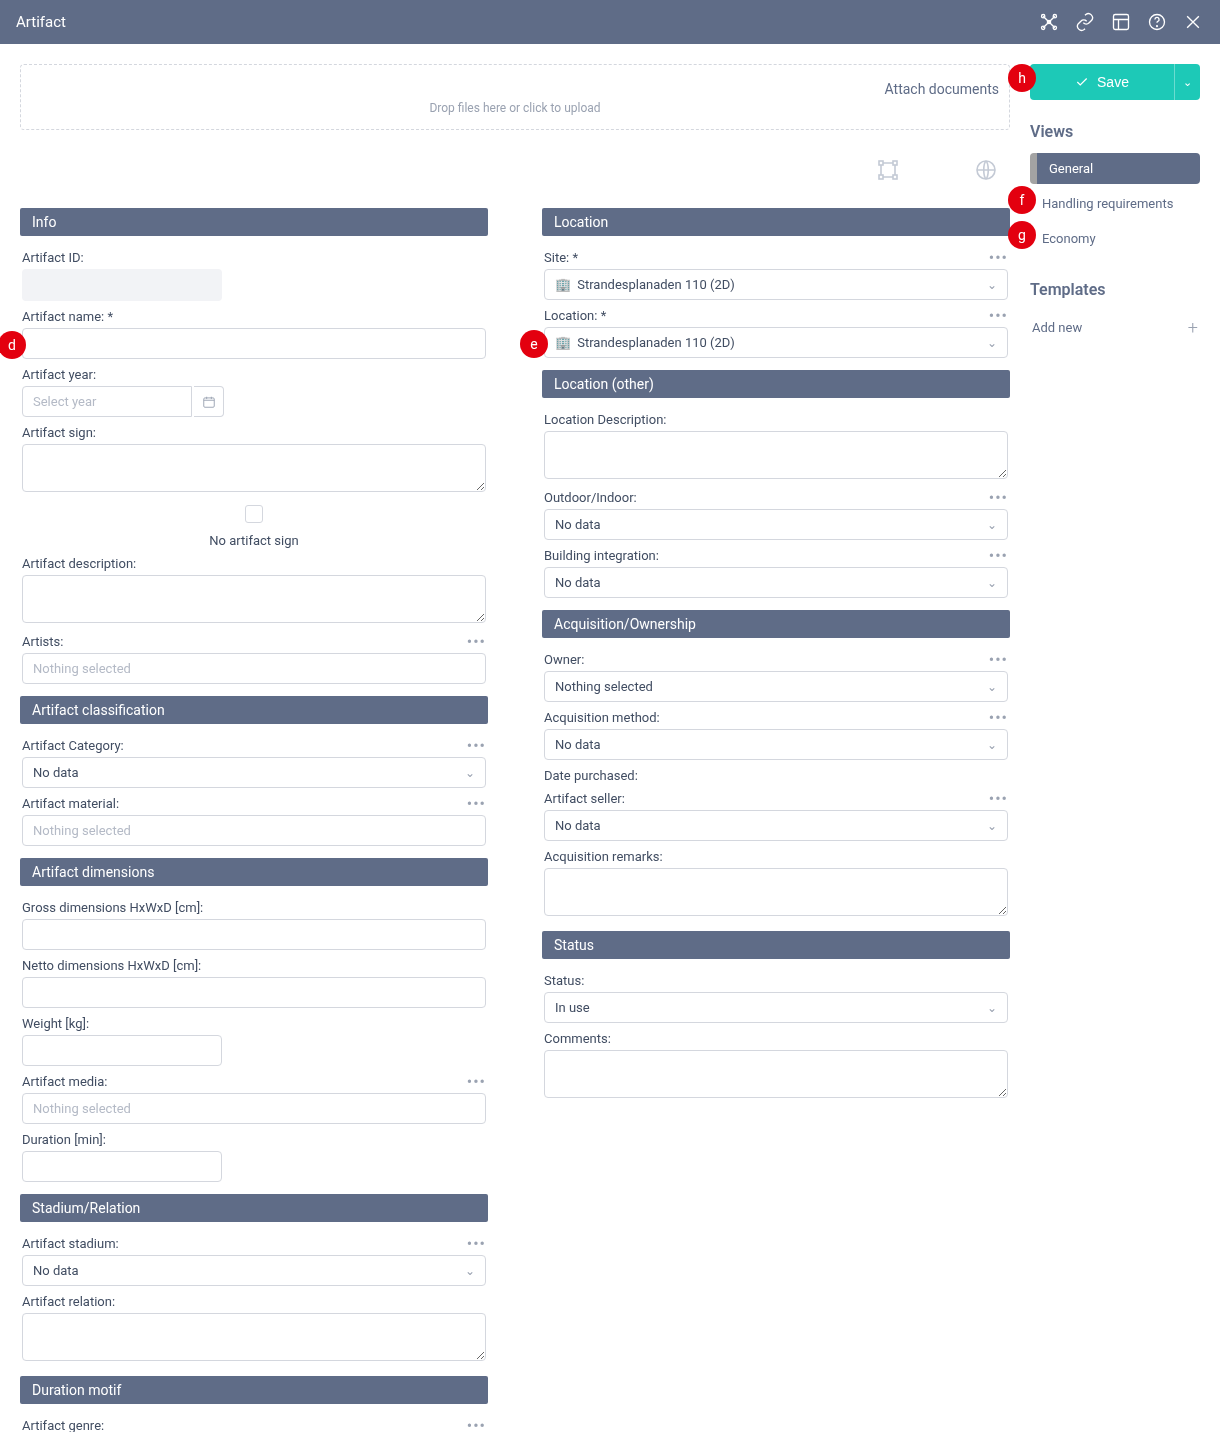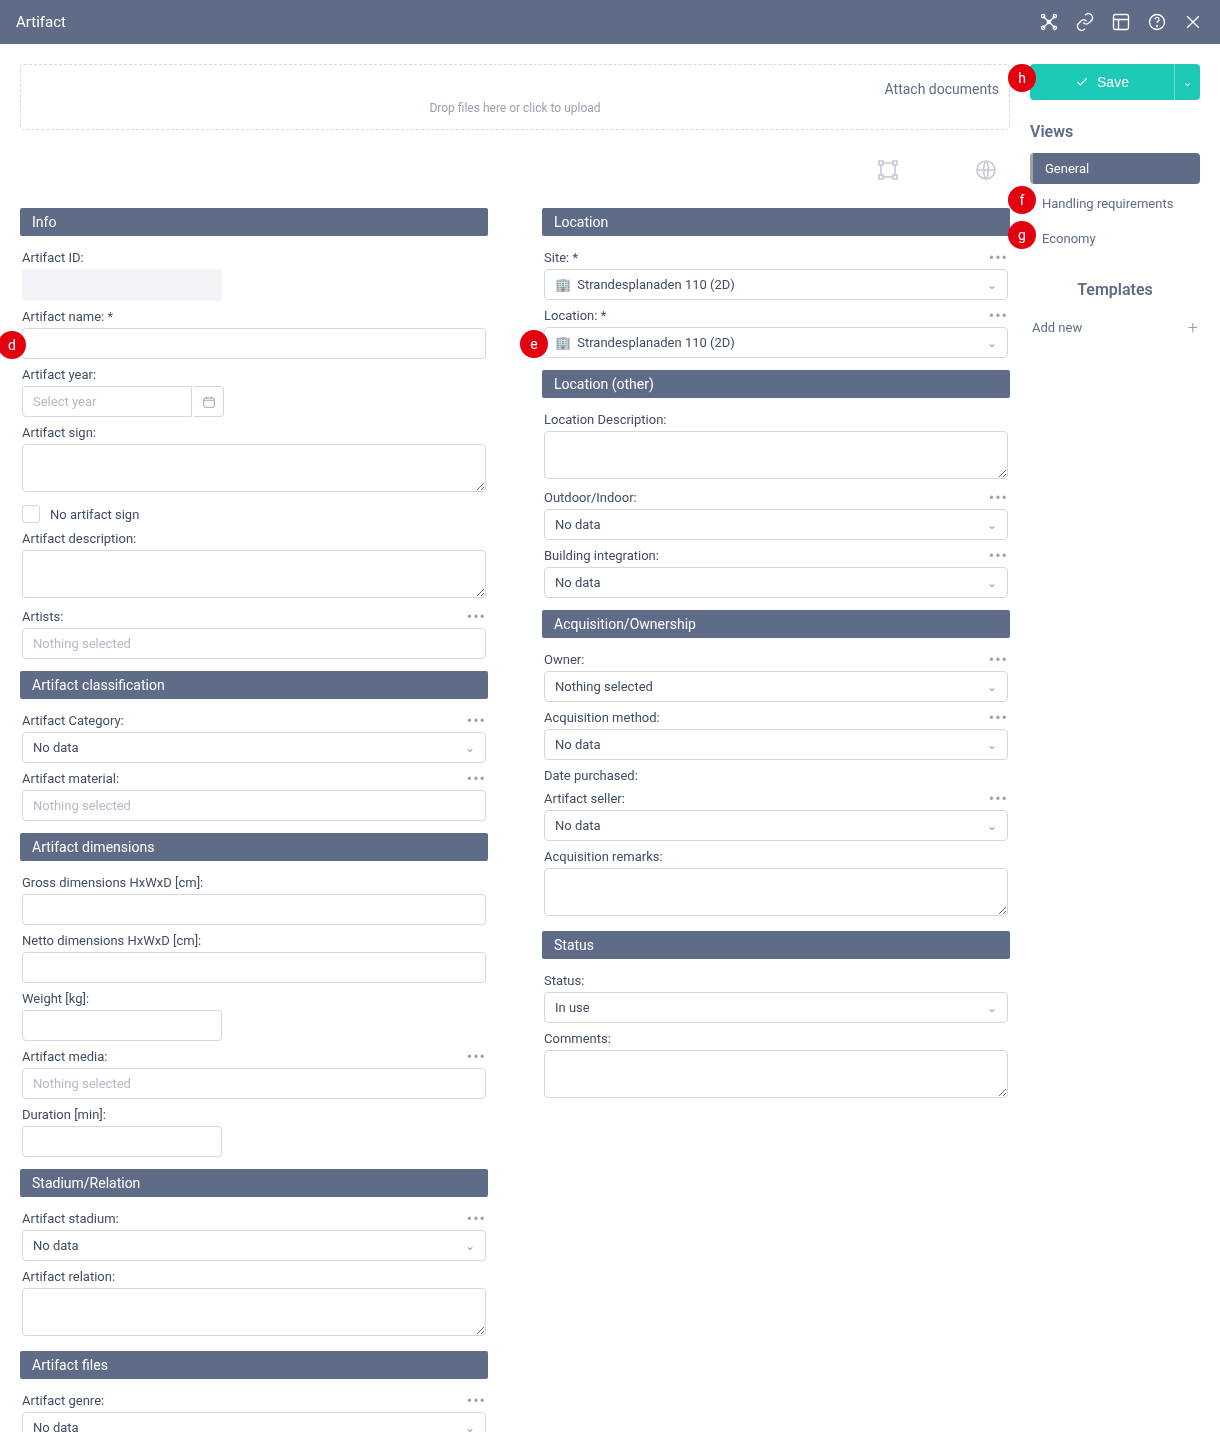--- a/index.html
+++ b/index.html
@@ -85,21 +85,21 @@
   .select { display:flex; justify-content:space-between; align-items:center; cursor:pointer; }
   .select .chev { color:#9aa2b1; font-size:12px; }
   .select .val { color:#414d62; }
   .select .val.ph { color:#b4bac6; }
   .select .val .bldg-icon { color:#4aa3df; margin-right:6px; }
 
   .yearrow, .daterow { display:flex; gap:2px; margin-top:4px; }
   .yearrow .input, .daterow .input { border-top-right-radius:0; border-bottom-right-radius:0; margin-top:0; width:170px; }
   .cal-btn { border:1px solid #d4d7de; border-left:none; border-radius:0 4px 4px 0; width:30px; display:flex; align-items:center; justify-content:center; background:#fff; cursor:pointer; color:#9aa2b1; }
 
-  .checkbox-row { display:flex; align-items:center; gap:10px; margin-top:10px; }
+  .checkbox-row { display:flex; align-items:center; gap:10px; margin-top:10px;flex-direction:column; }
   .checkbox-row .cb { width:18px; height:18px; border:1px solid #d4d7de; border-radius:3px; background:#fff; }
   .checkbox-row .cblabel { font-size:13px; color:#414d62; }
 
   .short { width:200px; }
 
   
   .save-row { display:flex; margin-bottom:22px; position:relative; }
   .save-btn {
     flex:1;
     background:#1dc9b7;
@@ -127,22 +127,22 @@
   }
   .sidebar h3 { font-size:16px; color:#5f6c87; font-weight:600; margin-bottom:12px; }
   .view-item {
     padding:8px 12px;
     font-size:13px;
     color:#5f6c87;
     border-radius:4px;
     cursor:pointer;
     margin-bottom:4px;
   }
-  .view-item.active { background:#5f6c87; color:#fff; border-left:3px solid #a3a3a3; }
-  .tmpl-head { display:flex; align-items:center; justify-content:center; font-size:16px; color:#5f6c87; font-weight:600; margin:26px 0 14px; }
+  .view-item.active { background:#5f6c87; color:#fff; border-left:7px solid #a3a3a3; }
+  .tmpl-head { display:flex; align-items:center; justify-content:flex-start; font-size:16px; color:#5f6c87; font-weight:600; margin:26px 0 14px; }
   .tmpl-row { display:flex; align-items:center; justify-content:space-between; font-size:13px; color:#5f6c87; cursor:pointer; padding:4px 2px; }
   .plus { color:#9aa2b1; font-size:18px; font-weight:300; }
 
   
   .marker {
     position:absolute;
     width:28px; height:28px;
     background:#e3000f;
     color:#fff;
     border-radius:50%;
@@ -336,21 +336,21 @@
                 <span class="val">No data</span>
                 <span class="chev">⌄</span>
               </div>
           </div>
           <div class="field">
             <div class="field-label">Artifact relation:</div>
             <textarea class="textarea" style=""></textarea>
           </div>
         </div>
 
-        <div class="section-header">Artifact files</div>
+        <div class="section-header">Duration motif</div>
         <div class="section-body">
           <div class="field">
             <div class="field-label">
                 <span>Artifact genre:</span>
                 <span class="dots">•••</span>
               </div>
             <div class="select">
                 <span class="val">No data</span>
                 <span class="chev">⌄</span>
               </div>

